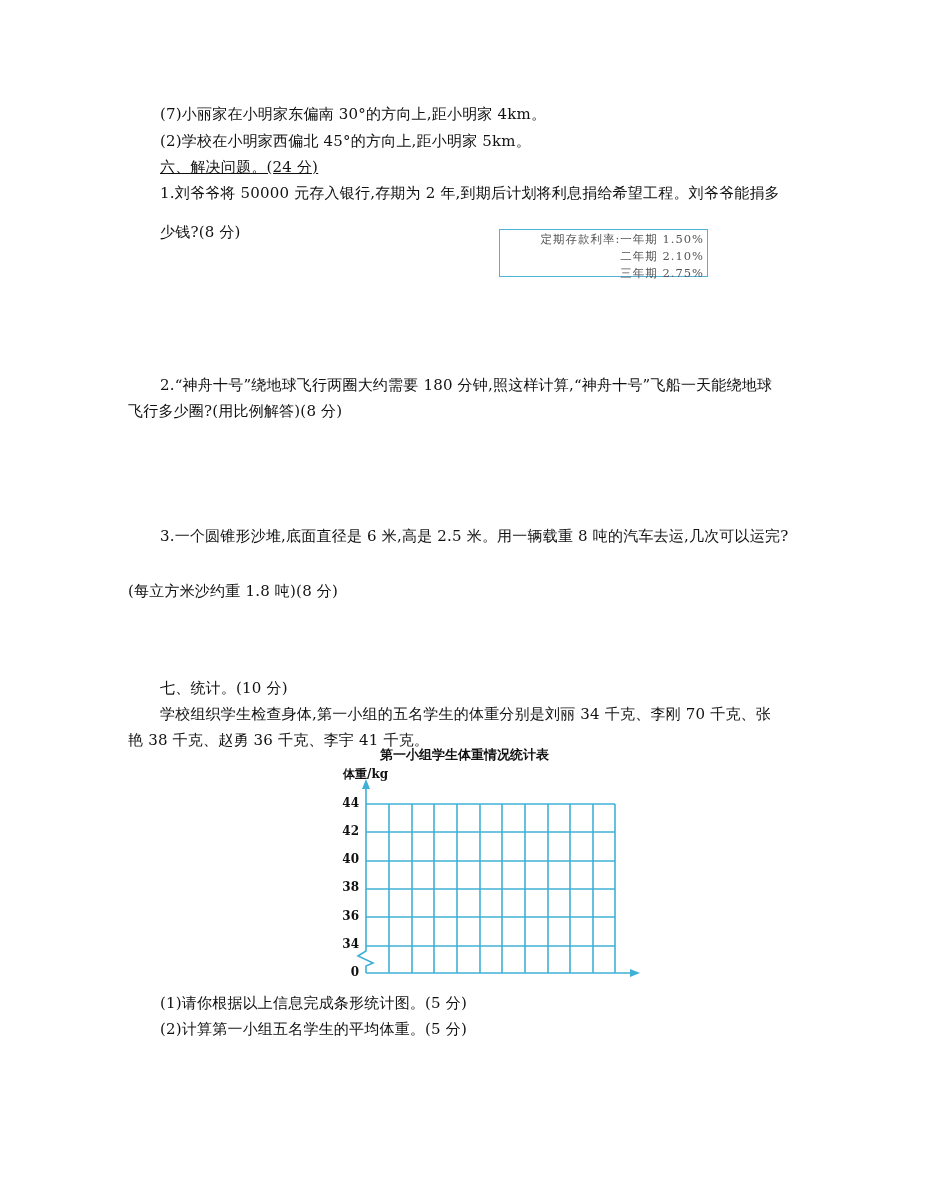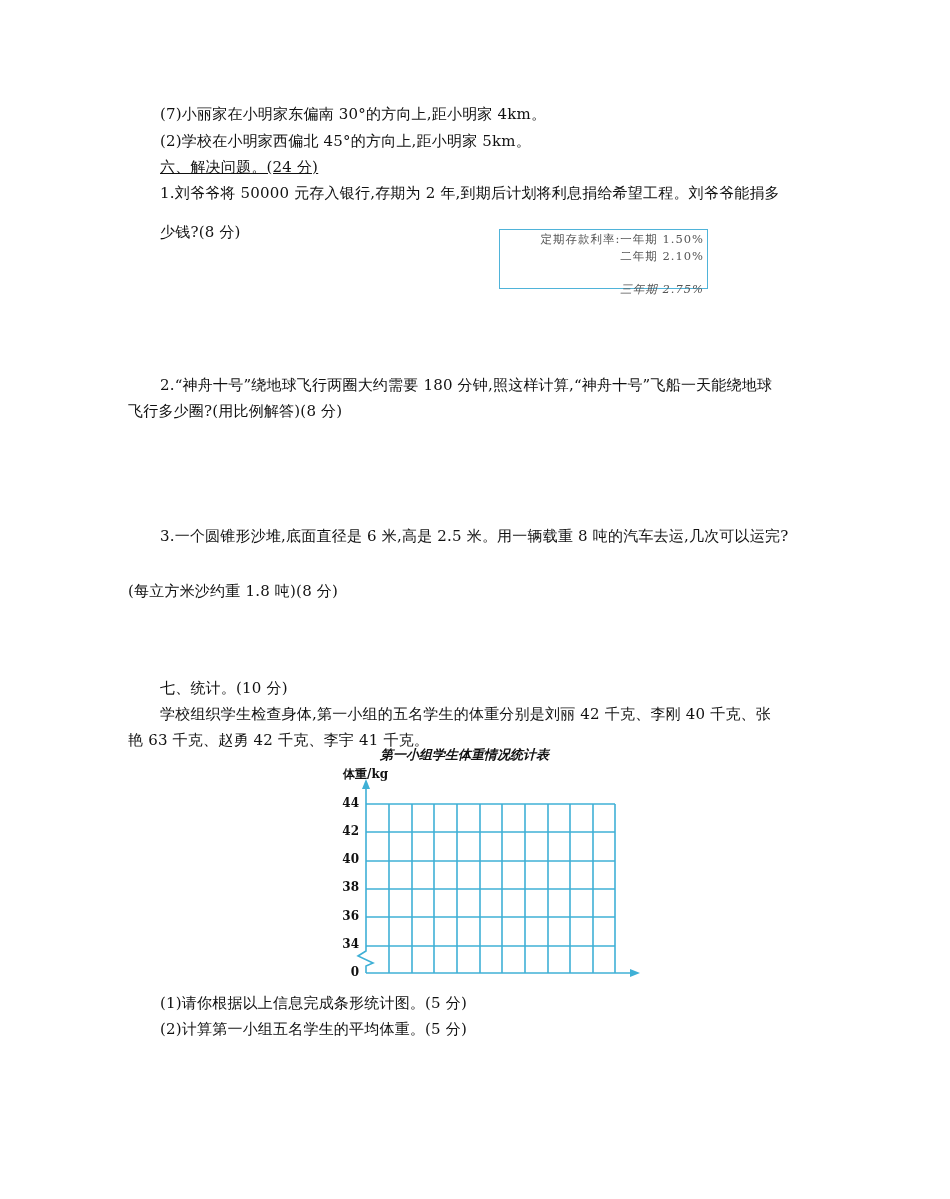--- a/index.html
+++ b/index.html
@@ -1,55 +1,55 @@
 <!DOCTYPE html>
 <html><head>
 <meta charset="utf-8">
 <style>
   html, body { margin: 0; padding: 0; background: #ffffff; }
   body { width: 950px; height: 1199px; position: relative; overflow: hidden;
          font-family: "DejaVu Serif", "Liberation Serif", serif; color: #111; }
   .line { position: absolute; font-size: 15px; line-height: 20px; white-space: nowrap; letter-spacing: 0.2px; }
-  .rate-box { position: absolute; left: 499px; top: 229px; width: 209px; height: 60px;
+  .rate-box { position: absolute; left: 499px; top: 229px; width: 209px; height: 48px;
               border: 1.5px solid #4fb3d9; box-sizing: border-box; font-size: 11.5px; color: #555;
               font-family: "DejaVu Serif", serif; }
   .rate-row { position: absolute; right: 3px; line-height: 16px; white-space: nowrap; letter-spacing: 1px; }
   .chart-title { position: absolute; left: 380px; top: 746px; font-size: 13px; font-weight: bold;
-                 font-family: "DejaVu Sans", sans-serif; white-space: nowrap; font-style: italic; }
+                 font-family: "DejaVu Sans", sans-serif; white-space: nowrap; }
   .ylabel { position: absolute; left: 343px; top: 766px; font-size: 12px; font-weight: bold;
             font-family: "DejaVu Serif", serif; white-space: nowrap; }
   .tick { position: absolute; font-size: 12px; font-weight: bold; font-family: "DejaVu Serif", serif;
           width: 22px; text-align: right; }
   svg.grid { position: absolute; left: 0; top: 0; }
 </style>
 </head>
 <body>
 
 <div class="line" style="left:160px; top:104px;">(7)小丽家在小明家东偏南 30°的方向上,距小明家 4km。</div>
 <div class="line" style="left:160px; top:131px;">(2)学校在小明家西偏北 45°的方向上,距小明家 5km。</div>
 
 <div class="line" style="left:160px; top:157px;text-decoration:underline;">六、解决问题。(24 分)</div>
 <div class="line" style="left:160px; top:183px;">1.刘爷爷将 50000 元存入银行,存期为 2 年,到期后计划将利息捐给希望工程。刘爷爷能捐多</div>
 <div class="line" style="left:128px; top:222px;margin-left:32px;">少钱?(8 分)</div>
 
 <div class="rate-box">
   <div class="rate-row" style="top:1px;">定期存款利率:一年期 1.50%</div>
   <div class="rate-row" style="top:18px;">二年期 2.10%</div>
-  <div class="rate-row" style="top:51px;font-style:italic;">三年期 2.75%</div>
+  <div class="rate-row" style="top:35px;">三年期 2.75%</div>
 </div>
 
 <div class="line" style="left:160px; top:375px;">2.“神舟十号”绕地球飞行两圈大约需要 180 分钟,照这样计算,“神舟十号”飞船一天能绕地球</div>
 <div class="line" style="left:128px; top:401px;">飞行多少圈?(用比例解答)(8 分)</div>
 
 <div class="line" style="left:160px; top:526px;">3.一个圆锥形沙堆,底面直径是 6 米,高是 2.5 米。用一辆载重 8 吨的汽车去运,几次可以运完?</div>
 <div class="line" style="left:128px; top:581px;">(每立方米沙约重 1.8 吨)(8 分)</div>
 
 <div class="line" style="left:160px; top:678px;">七、统计。(10 分)</div>
-<div class="line" style="left:160px; top:704px;">学校组织学生检查身体,第一小组的五名学生的体重分别是刘丽 42 千克、李刚 40 千克、张</div>
-<div class="line" style="left:128px; top:730px;">艳 63 千克、赵勇 42 千克、李宇 41 千克。</div>
+<div class="line" style="left:160px; top:704px;">学校组织学生检查身体,第一小组的五名学生的体重分别是刘丽 34 千克、李刚 70 千克、张</div>
+<div class="line" style="left:128px; top:730px;">艳 38 千克、赵勇 36 千克、李宇 41 千克。</div>
 
 <div class="chart-title">第一小组学生体重情况统计表</div>
 <div class="ylabel">体重/kg</div>
 
 <div class="tick" style="left:337px; top:796px;text-align:right;">44</div>
 <div class="tick" style="left:337px; top:824px;">42</div>
 <div class="tick" style="left:337px; top:852px;">40</div>
 <div class="tick" style="left:337px; top:880px;">38</div>
 <div class="tick" style="left:337px; top:909px;">36</div>
 <div class="tick" style="left:337px; top:937px;">34</div>

